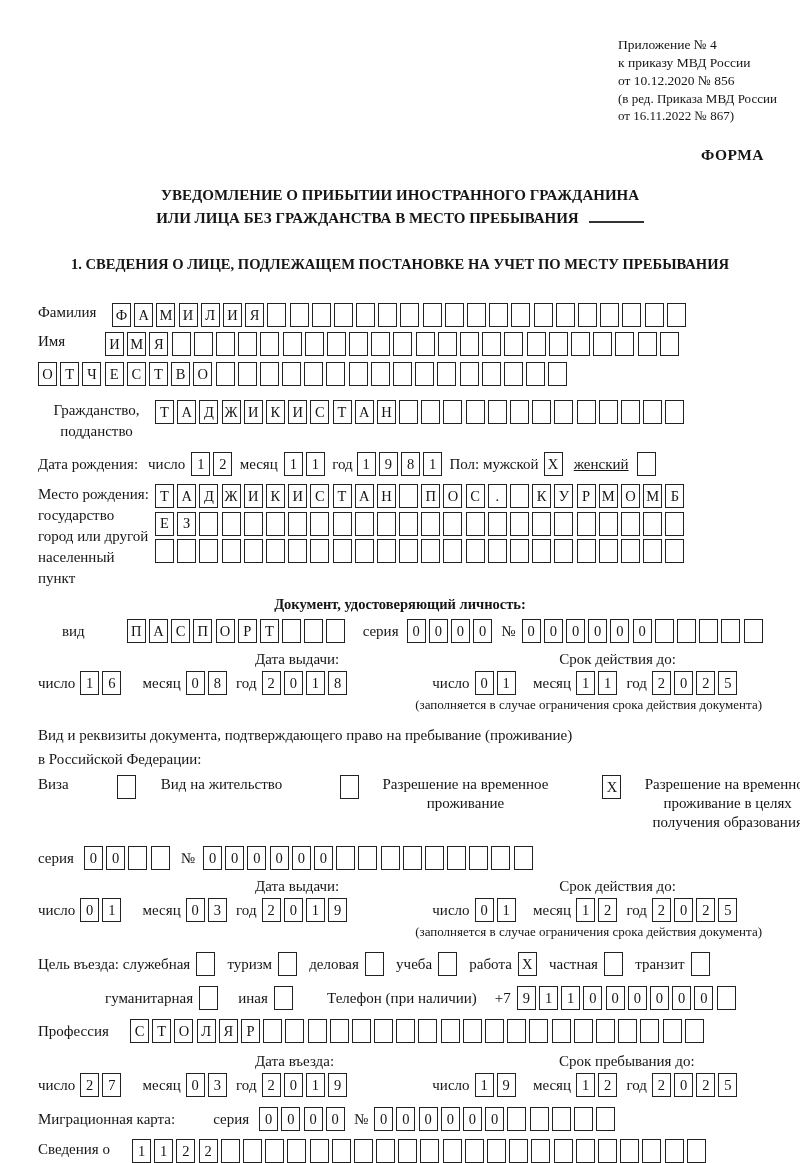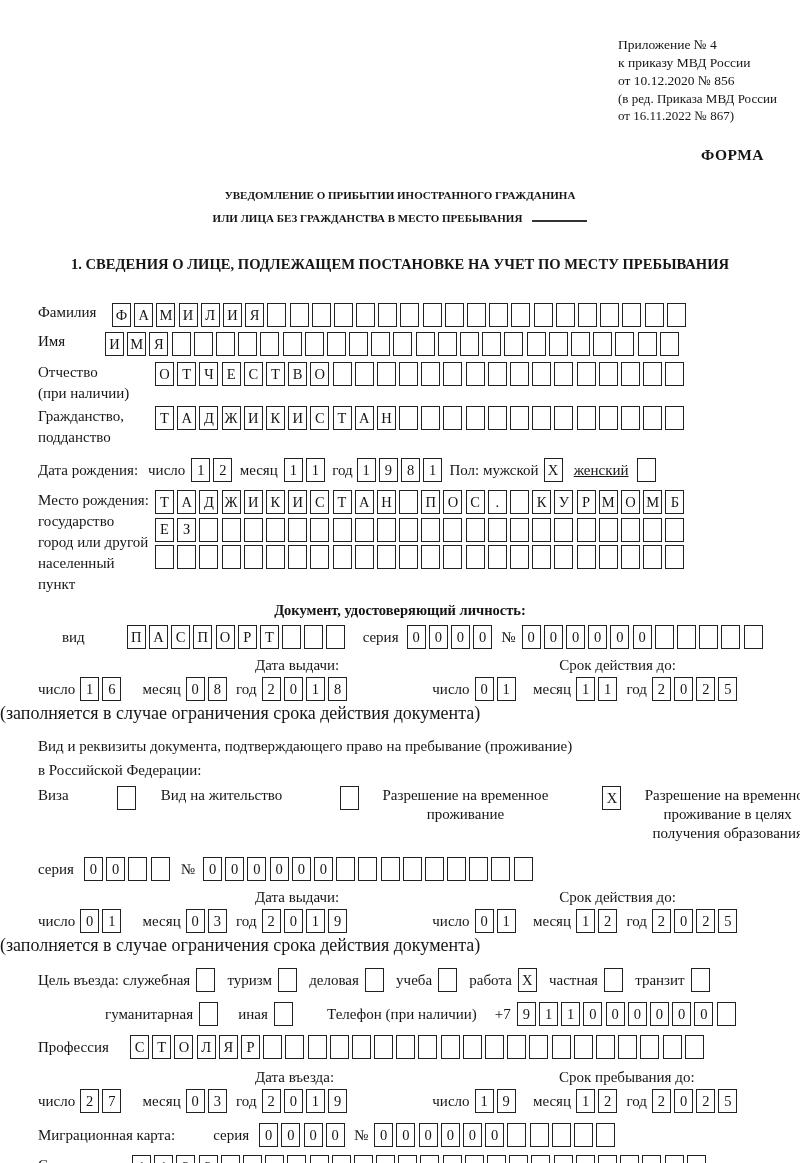--- a/index.html
+++ b/index.html
@@ -5,21 +5,21 @@
   * { box-sizing: border-box; }
   html,body { margin:0; padding:0; }
   body { font-family:"Liberation Serif", serif; background:#fff; color:#151515; }
   .page { width:800px; height:1163px; background:#fff; overflow:hidden; position:relative; }
 
   .appendix { margin:36px 0 0 618px; font-size:13.5px; line-height:18px; }
   .appendix .sub { font-size:13px; line-height:17px; }
 
   .forma { margin:22px 36px 0 0; text-align:right; font-weight:bold; font-size:15.5px; letter-spacing:.5px; }
 
-  .title { margin-top:20px; text-align:center; font-weight:bold; font-size:11px; line-height:23px; }
+  .title { margin-top:20px; text-align:center; font-weight:bold; font-size:15px; line-height:23px; }
   .blank-line { display:inline-block; width:55px; border-bottom:2px solid #333; height:14px; margin-left:10px; }
 
   .section-h { margin-top:26px; text-align:center; font-weight:bold; font-size:14.6px; }
 
   .row { display:flex; align-items:flex-start; margin:5px 0 0 38px; }
   .lbl { font-size:15px; line-height:19px; flex:none; }
   .lbl2 { font-size:15px; line-height:21px; flex:none; }
   .cells { display:inline-flex; flex-wrap:nowrap; flex:none; }
   .cell { width:19px; height:24px; border:1.5px solid #222; margin-right:3.2px;
           display:inline-flex; align-items:center; justify-content:center;
@@ -27,21 +27,21 @@
 
   .lblcol { display:flex; flex-direction:column; flex:none; }
   .boxcol { display:flex; flex-direction:column; }
   .boxcol .cells { margin-bottom:3.5px; }
 
   .center-h { text-align:center; font-weight:bold; font-size:14.5px; margin-top:7px; }
 
   .dhead { display:flex; font-size:15px; margin-top:8px; }
   .drow  { display:flex; align-items:center; margin:3px 0 0 38px; font-size:15px; }
   .drow .lbl { margin-right:5px; }
-  .note  { text-align:left; margin:2px 38px 0 0; font-size:18px; }
+  .note  { text-align:right; margin:2px 38px 0 0; font-size:13px; }
 
   .para { margin:10px 0 0 38px; font-size:15px; line-height:24px; }
 
   .cbrow { display:flex; align-items:flex-start; margin:4px 0 0 38px; font-size:15px; }
   .cbitem { display:flex; align-items:flex-start; flex:none;gap:44px; }
   .cbtxt-c { text-align:center; line-height:19px; }
 
   .purpose { display:flex; align-items:center; margin:12px 0 0 38px; font-size:15px; }
   .purpose .pair { display:flex; align-items:center; margin-right:9px; }
   .purpose .pair .lbl { margin-right:6px; }
@@ -128,24 +128,20 @@
         <span class="cell"></span>
         <span class="cell"></span>
         <span class="cell"></span>
         <span class="cell"></span>
         <span class="cell"></span>
         <span class="cell"></span>
       </span>
   </div>
 
   <div class="row" style="margin-top:6px;">
-    <span class="lblcol" style="width:117px;">
-      <span class="lbl2">Отчество</span>
-      <span class="lbl2">(при наличии)</span>
-    </span>
     <span class="cells">
         <span class="cell">О</span>
         <span class="cell">Т</span>
         <span class="cell">Ч</span>
         <span class="cell">Е</span>
         <span class="cell">С</span>
         <span class="cell">Т</span>
         <span class="cell">В</span>
         <span class="cell">О</span>
         <span class="cell"></span>
@@ -160,21 +156,21 @@
         <span class="cell"></span>
         <span class="cell"></span>
         <span class="cell"></span>
         <span class="cell"></span>
         <span class="cell"></span>
         <span class="cell"></span>
         <span class="cell"></span>
       </span>
   </div>
 
-  <div class="row" style="margin-top:2px;">
+  <div class="row" style="margin-top:14px;text-align:center;">
     <span class="lblcol" style="width:117px;">
       <span class="lbl2">Гражданство,</span>
       <span class="lbl2">подданство</span>
     </span>
     <span class="cells">
         <span class="cell">Т</span>
         <span class="cell">А</span>
         <span class="cell">Д</span>
         <span class="cell">Ж</span>
         <span class="cell">И</span>

